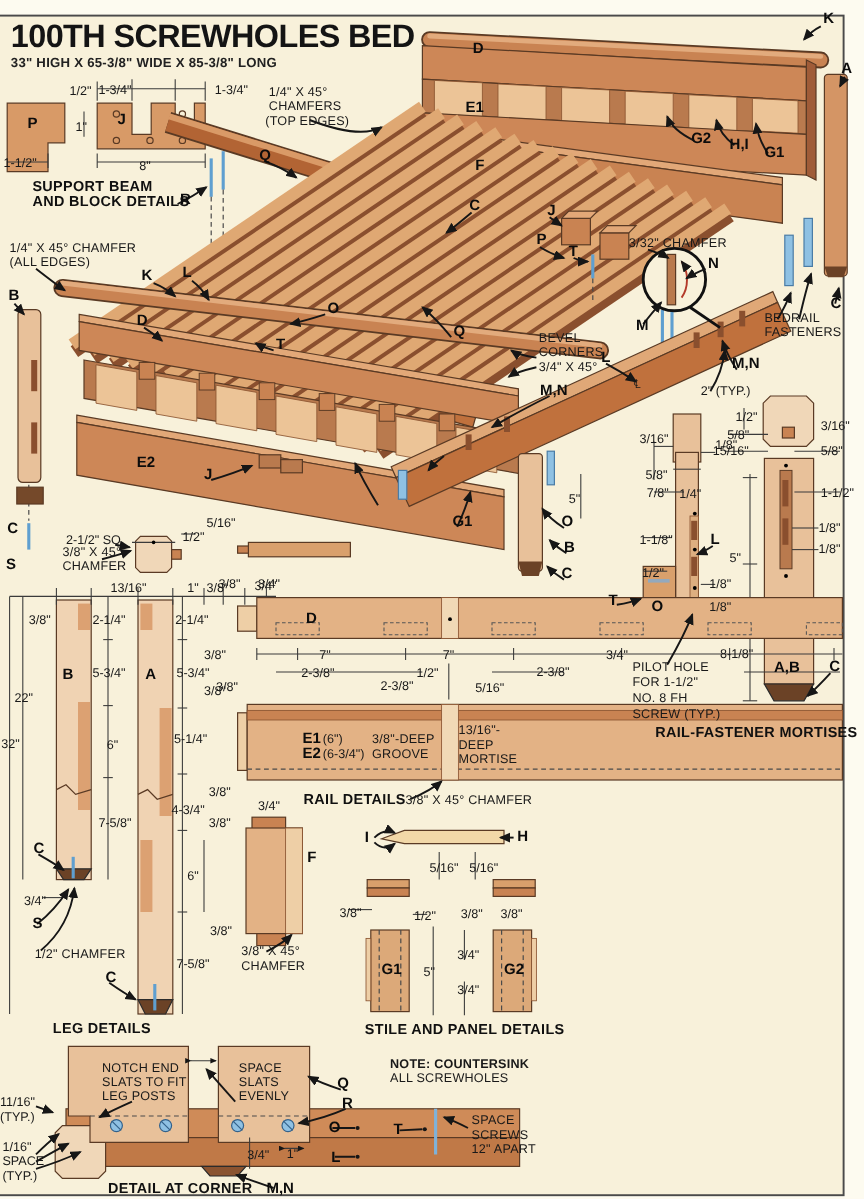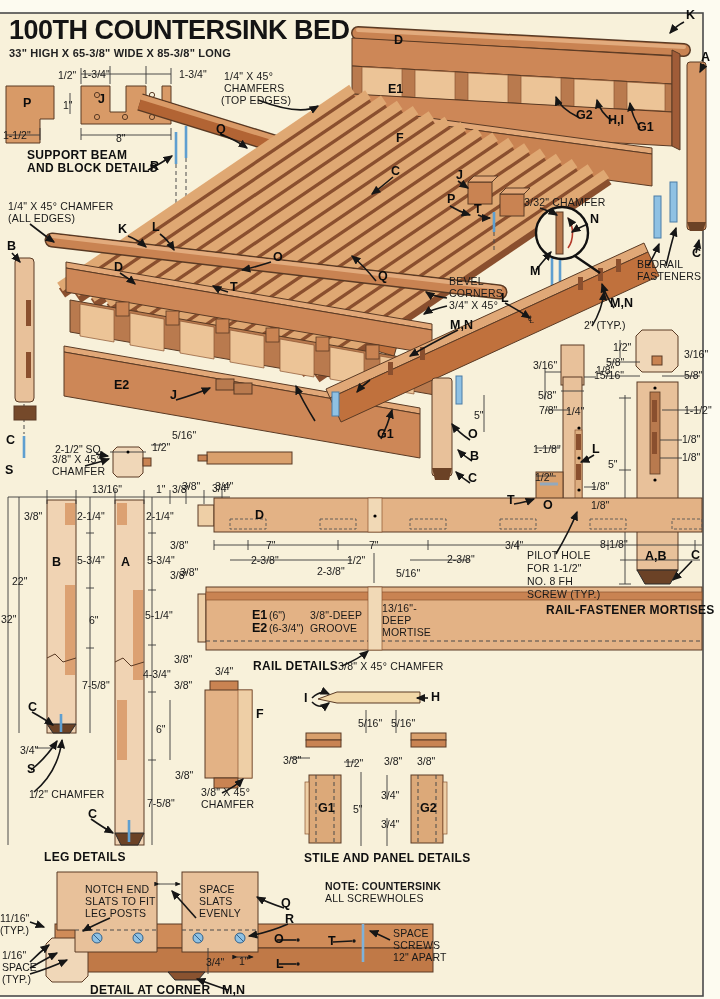--- a/index.html
+++ b/index.html
@@ -18,21 +18,21 @@
   .dl{stroke:#3a3a3a;stroke-width:.9;fill:none;}
   .ar{stroke:#161616;stroke-width:1.6;fill:none;}
   .dash{stroke:#4a4a4a;stroke-width:1;stroke-dasharray:4,3;fill:none;}
   .bluscrew{stroke:#5f9fd0;stroke-width:2.6;fill:none;}
 </style>
 </head>
 <body>
 
 <div class="page">
   <div class="hdr">
-    <h1>100TH COUNTERSINK BED</h1>
+    <h1>100TH SCREWHOLES BED</h1>
     <div class="sub">33" HIGH X 65-3/8" WIDE X 85-3/8" LONG</div>
   </div>
 
 <svg id="d" width="720" height="999" viewBox="0 0 720 999">
 <defs>
   <marker id="ah" markerWidth="8" markerHeight="8" refX="5.2" refY="2.6" orient="auto">
           <path d="M0,0L6,2.6L0,5.2z" fill="#161616"></path>
         </marker>
 </defs>
 

